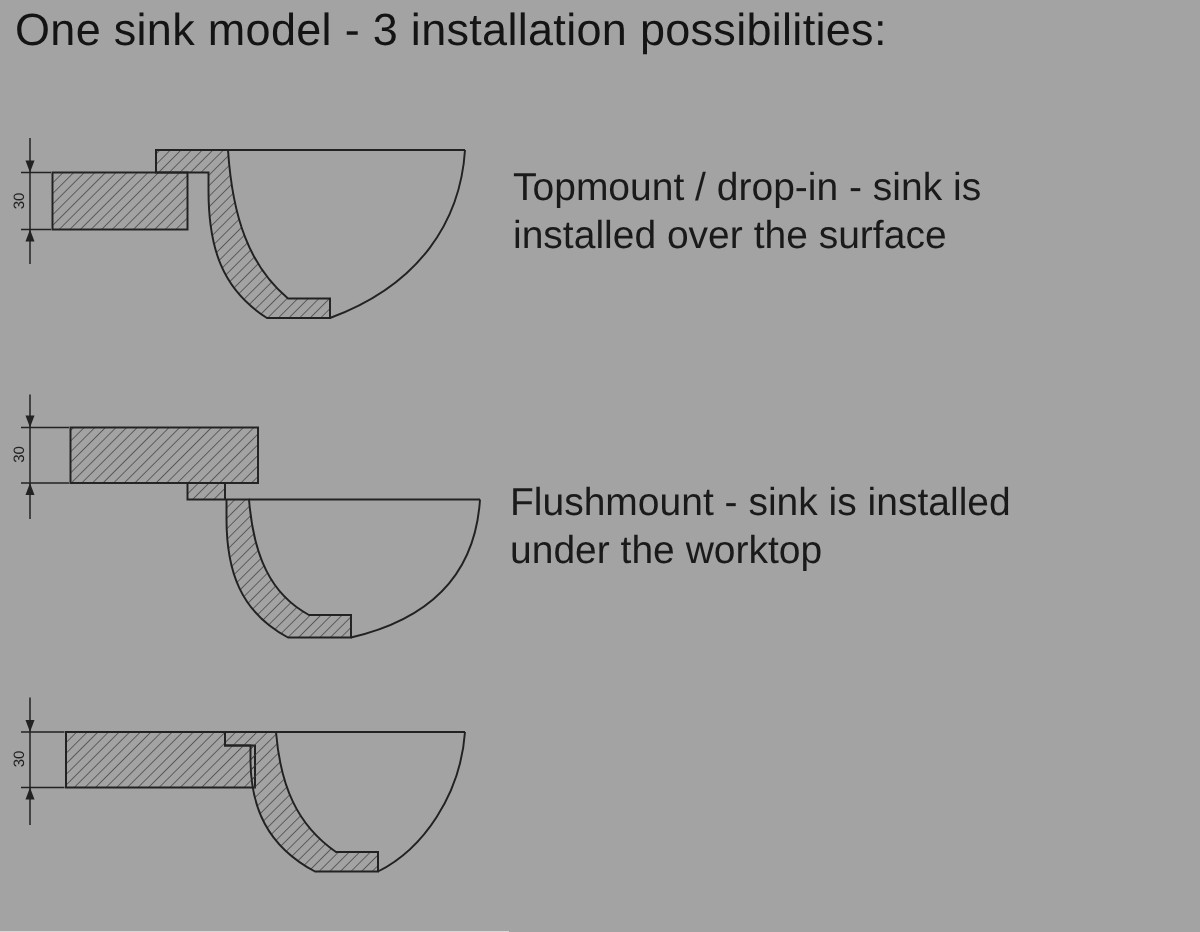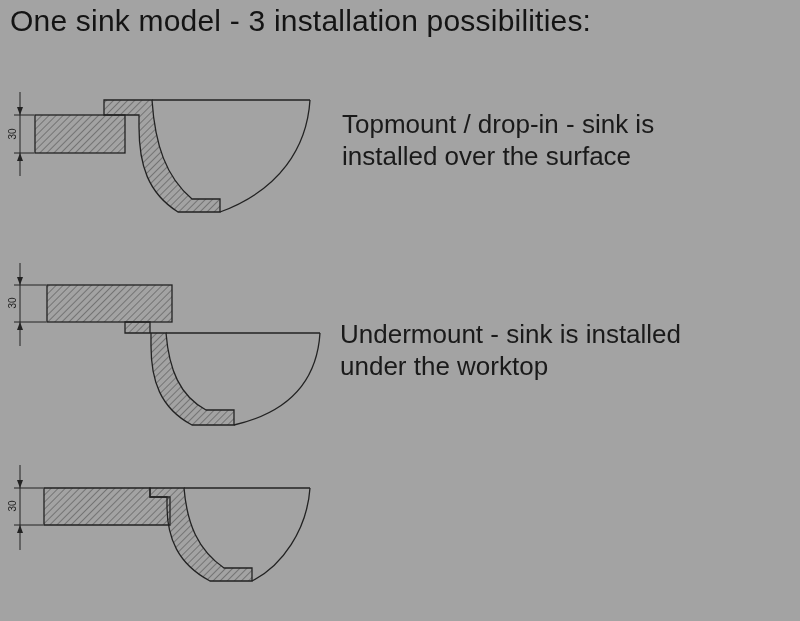--- a/index.html
+++ b/index.html
@@ -81,21 +81,21 @@
       <polygon points="12,60 9,68 15,68" fill="#222" stroke="none"></polygon>
     </g>
     <text x="8" y="41" transform="rotate(-90 8 41)" text-anchor="middle" font-size="10" fill="#222">30</text>
     <rect x="39" y="23" width="125" height="37" fill="url(#hatch2)" stroke="#222" stroke-width="1.3"></rect>
     <path d="M 117,60 L 142,60 L 142,71 L 158,71 C 161,108 172,134 198,148 L 226,148 L 226,163 L 184,163 C 152,146 143,118 143,84 L 143,71 L 117,71 Z" fill="url(#hatch2)" stroke="#222" stroke-width="1.3"></path>
     <line x1="158" y1="71" x2="312" y2="71" stroke="#222" stroke-width="1.3"></line>
     <path d="M 312,71 C 309,118 282,150 226,163" fill="none" stroke="#222" stroke-width="1.3"></path>
   </svg>
 
   <div class="desc" style="left:340px; top:318px;">
-    <div>Undermount - sink is installed</div>
+    <div>Flushmount - sink is installed</div>
     <div>under the worktop</div>
   </div>
 
   <svg class="figure" style="left:8px; top:460px;" width="350" height="145" viewBox="0 0 350 145">
     <defs>
       <pattern id="hatch3" patternUnits="userSpaceOnUse" width="5" height="5" patternTransform="rotate(45)">
         <line x1="0" y1="0" x2="0" y2="5" stroke="#3a3a3a" stroke-width="0.9"></line>
       </pattern>
     </defs>
     <g stroke="#222" stroke-width="1">

